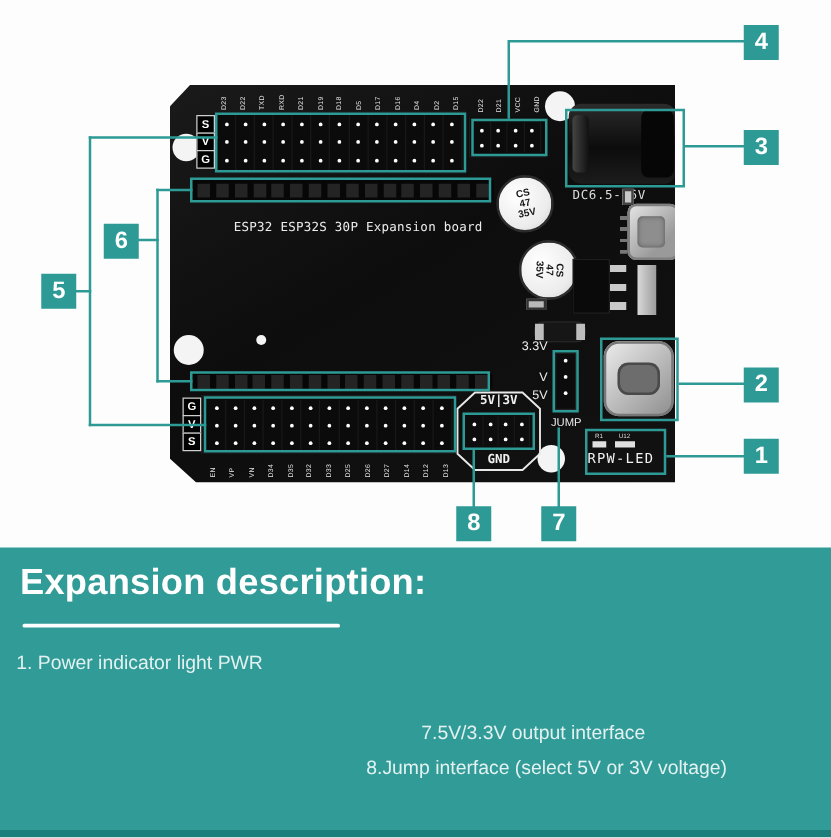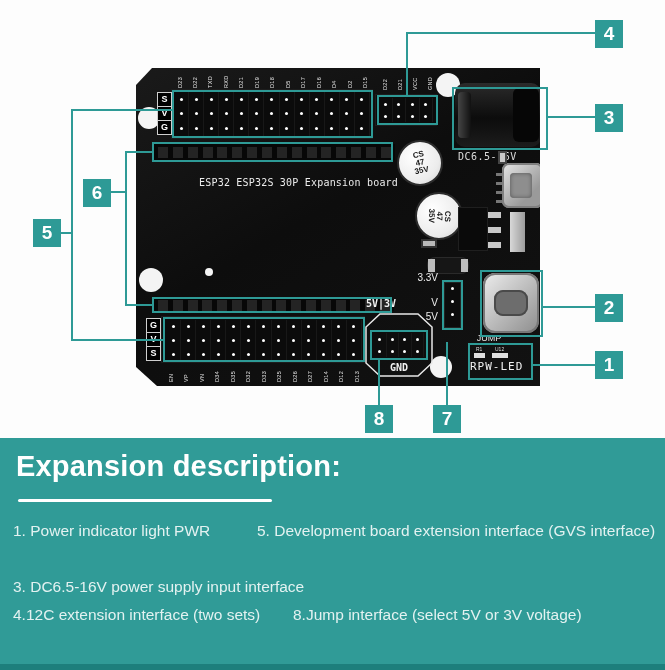--- a/index.html
+++ b/index.html
@@ -36,41 +36,41 @@
   #musb{left:369px;top:95px;width:41px;height:45px;border-radius:7px;
         background:linear-gradient(135deg,#e8e8e8,#9a9a9a 70%);box-shadow:inset 0 0 0 2px #7f7f7f;}
   #musb::before{content:"";position:absolute;left:-6px;top:5px;width:6px;height:35px;
         background:repeating-linear-gradient(0deg,#777 0 3px,transparent 3px 9px);}
   #musb::after{content:"";position:absolute;left:8px;top:10px;width:22px;height:25px;background:#8e8e8e;border-radius:4px;box-shadow:inset 0 0 4px #555;}
   .cap{position:absolute;border-radius:50%;border:2px solid #2c2c2c;
        background:radial-gradient(circle at 35% 35%,#fff,#ececec 65%,#cfcfcf);
        display:flex;align-items:center;justify-content:center;}
   .ctext{font:bold 8px/8px "Liberation Sans",sans-serif;color:#161616;white-space:pre-line;text-align:center;transform:rotate(-12deg);}
   #cap2 .ctext{transform:rotate(92deg);}
-  #silk-title{left:66px;top:109px;width:240px;font:10px "DejaVu Sans Mono",monospace;color:#ececec;letter-spacing:.2px;}
+  #silk-title{left:54px;top:109px;width:240px;font:10px "DejaVu Sans Mono",monospace;color:#ececec;letter-spacing:.2px;}
   #reg{left:325px;top:139px;width:30px;height:44px;background:#0a0a0a;box-shadow:inset 0 0 0 1px #1f1f1f;}
   #regpins{left:355px;top:143px;width:13px;height:37px;
         background:repeating-linear-gradient(0deg,#c9c9c9 0 6px,transparent 6px 15px);}
   #silverpart{left:377px;top:144px;width:15px;height:40px;background:linear-gradient(90deg,#d8d8d8,#9c9c9c);}
   #inductor{left:294px;top:189px;width:42px;height:17px;background:#161616;border-radius:8px;box-shadow:inset 0 0 0 1px #2a2a2a;}
   #inductor::before,#inductor::after{content:"";position:absolute;top:2px;width:7px;height:13px;background:#bdbdbd;}
   #inductor::before{left:1px}#inductor::after{right:1px}
   #res1{left:288px;top:171px;width:16px;height:9px;background:#b9b9b9;box-shadow:inset 0 0 0 2px #333;}
   #res2{left:365px;top:83px;width:9px;height:13px;background:#c9c9c9;box-shadow:inset 0 0 0 2px #444;}
 
   
   #jumpbody{left:311px;top:214px;width:17px;height:46px;background:#0c0c0c;box-shadow:inset 0 0 0 1px #232323;}
   .jdot{position:absolute;width:3px;height:3px;border-radius:50%;background:#fff;left:318px;}
   .jlab{position:absolute;width:40px;text-align:right;font:10px "Liberation Sans",sans-serif;color:#eee;}
-  #jumptxt{left:300px;top:265px;width:40px;text-align:center;font:9px "Liberation Sans",sans-serif;color:#e8e8e8;margin-left:36px;}
+  #jumptxt{left:300px;top:265px;width:40px;text-align:center;font:9px "Liberation Sans",sans-serif;color:#e8e8e8;}
   #usbc{left:350px;top:205px;width:56px;height:60px;border-radius:12px;
         background:linear-gradient(135deg,#ededed,#8d8d8d);box-shadow:inset 0 0 0 2px #777;}
   #usbc::after{content:"";position:absolute;left:11px;top:17px;width:34px;height:26px;background:#6d6d6d;border-radius:9px;box-shadow:inset 0 0 0 2px #4a4a4a;}
   #octagon{left:231px;top:244px;}
-  #seltop{left:233px;top:230px;width:66px;text-align:left;font:bold 10px "DejaVu Sans Mono",monospace;color:#f0f0f0;}
+  #seltop{left:233px;top:247px;width:66px;text-align:center;font:bold 10px "DejaVu Sans Mono",monospace;color:#f0f0f0;}
   #selgnd{left:233px;top:294px;width:66px;text-align:center;font:bold 10px "DejaVu Sans Mono",monospace;color:#f0f0f0;}
   #selbody{left:239px;top:263px;width:54px;height:28px;background:#0d0d0d;}
   .rref{position:absolute;font:5px "Liberation Sans",sans-serif;color:#ddd;}
   .rpart{position:absolute;height:5px;background:#e0e0e0;}
   #rpwtxt{left:337px;top:292px;font:11px "DejaVu Sans Mono",monospace;color:#f2f2f2;letter-spacing:1px;}
 
   
   .out{position:absolute;border:2px solid #2e9a96;box-sizing:border-box;}
   .cl{position:absolute;background:#2e9a96;}
   .co{position:absolute;width:28px;height:28px;background:#2e9a96;color:#fff;
@@ -377,29 +377,27 @@
   <div class="cl l5d"></div>
   <div class="cl l8"></div>
   <div class="cl l7"></div>
 
   <div id="panel">
     <h1>Expansion description:</h1>
     <div id="underline"></div>
     <div id="rows">
         <div class="row">
           <span class="itm l">1. Power indicator light PWR</span>
-          <span class="itm r">5. Development board extension interface (GVS interface)</span>
         </div>
         <div class="row">
         </div>
         <div class="row">
-          <span class="itm l">3. DC6.5-16V power supply input interface</span>
+          <span class="itm r">7.5V/3.3V output interface</span>
         </div>
         <div class="row">
-          <span class="itm l">4.12C extension interface (two sets)</span>
           <span class="itm r">8.Jump interface (select 5V or 3V voltage)</span>
         </div>
       </div>
     <div id="footer-strip"></div>
   </div>
 <div class="co co1">1</div>
     <div class="co co2">2</div>
     <div class="co co3">3</div>
     <div class="co co4">4</div>
     <div class="co co5">5</div>

